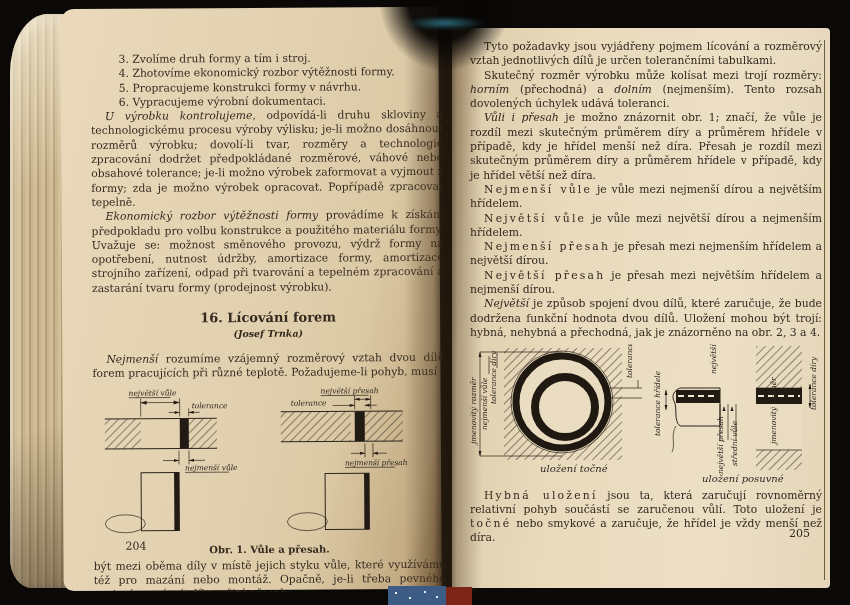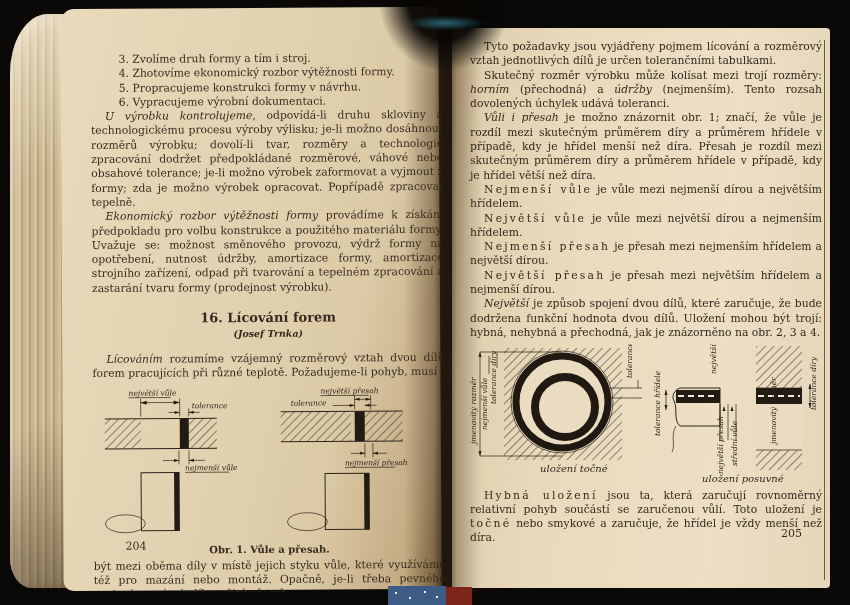--- a/index.html
+++ b/index.html
@@ -48,21 +48,21 @@
   .col-right{position:absolute;left:18px;top:12px;width:352px;}
   .li-row{padding-left:28px;}
   .ind{text-indent:14px;margin:0;}
   .noind{text-indent:0;margin:0;}
   .it{font-style:italic;}
   .sp{letter-spacing:2.2px;}
   .sect-h{text-align:center;font-weight:bold;font-size:13px;margin:16px 0 2px 0;text-indent:0;}
   .sect-a{text-align:center;font-weight:bold;font-style:italic;font-size:9.5px;margin:0 0 10px 0;text-indent:0;}
   .pagenum{position:absolute;font-size:11px;}
   .pn-left{left:30px;bottom:38px;margin-left:32px;}
-  .pn-right{right:28px;bottom:48px;text-align:center;}
+  .pn-right{right:20px;bottom:48px;text-align:center;}
 
   
   .fig{position:relative;margin:4px 0 2px 0;}
   .figcap{text-align:center;font-weight:bold;font-size:10px;margin-top:2px;}
   .subcap{position:absolute;font-style:italic;font-size:10px;color:#2e2820;}
   svg text{font-family:"DejaVu Serif","Liberation Serif",serif;font-style:italic;
            font-size:7.5px;fill:#2b241b;}
   svg .ink{stroke:#2b241b;fill:none;stroke-width:1;}
   svg .thin{stroke:#2b241b;fill:none;stroke-width:.7;}
   svg .solid{fill:#211b13;stroke:none;}
@@ -82,21 +82,21 @@
       <div class="li-row"><span>5.</span> <span>Propracujeme konstrukci formy v návrhu.</span></div>
       <div class="li-row"><span>6.</span> <span>Vypracujeme výrobní dokumentaci.</span></div>
 
       <p class="ind"><span class="it">U výrobku kontrolujeme</span><span>, odpovídá-li druhu skloviny a technologickému procesu výroby výlisku; je-li možno dosáhnout rozměrů výrobku; dovolí-li tvar, rozměry a technologie zpracování dodržet předpokládané rozměrové, váhové nebo obsahové tolerance; je-li možno výrobek zaformovat a vyjmout z formy; zda je možno výrobek opracovat. Popřípadě zpracovat tepelně.</span></p>
 
       <p class="ind"><span class="it">Ekonomický rozbor výtěžnosti formy</span><span> provádíme k získání předpokladu pro volbu konstrukce a použitého materiálu formy. Uvažuje se: možnost směnového provozu, výdrž formy na opotřebení, nutnost údržby, amortizace formy, amortizace strojního zařízení, odpad při tvarování a tepelném zpracování a zastarání tvaru formy (prodejnost výrobku).</span></p>
 
       <p class="sect-h">16. Lícování forem</p>
       <p class="sect-a">(Josef Trnka)</p>
 
-      <p class="ind"><span class="it">Lícováním</span><span> rozumíme vzájemný rozměrový vztah dvou dílů forem pracujících při různé teplotě. Požadujeme-li pohyb, musí</span></p>
+      <p class="ind"><span class="it">Nejmenší</span><span> rozumíme vzájemný rozměrový vztah dvou dílů forem pracujících při různé teplotě. Požadujeme-li pohyb, musí</span></p>
 
       <div class="fig">
         <svg width="340" height="152" viewBox="0 0 340 152">
           <defs>
             <pattern id="h1" patternUnits="userSpaceOnUse" width="6" height="6" patternTransform="rotate(45)">
               <line x1="0" y1="0" x2="0" y2="6" stroke="#3a3228" stroke-width="1.1"></line>
             </pattern>
           </defs>
 
           <rect x="12" y="34" width="36" height="30" fill="url(#h1)"></rect>
@@ -167,21 +167,21 @@
       <p class="noind">být mezi oběma díly v místě jejich styku vůle, které využíváme též pro mazání nebo montáž. Opačně, je-li třeba pevného spojení, musí mít díly určitý přesah.</p>
     </div>
     <div class="pagenum pn-left">204</div>
   </div>
 
   <div class="page page-right">
     <div class="col-right txt">
 
       <p class="ind">Tyto požadavky jsou vyjádřeny pojmem lícování a rozměrový vztah jednotlivých dílů je určen tolerančními tabulkami.</p>
 
-      <p class="ind"><span>Skutečný rozměr výrobku může kolísat mezi trojí rozměry: </span><span class="it">horním</span><span> (přechodná) a </span><span class="it">údržby</span><span> (nejmenším). Tento rozsah dovolených úchylek udává toleranci.</span></p>
+      <p class="ind"><span>Skutečný rozměr výrobku může kolísat mezi trojí rozměry: </span><span class="it">horním</span><span> (přechodná) a </span><span class="it">dolním</span><span> (nejmenším). Tento rozsah dovolených úchylek udává toleranci.</span></p>
 
       <p class="ind"><span class="it">Vůli i přesah</span><span> je možno znázornit obr. 1; značí, že vůle je rozdíl mezi skutečným průměrem díry a průměrem hřídele v případě, kdy je hřídel menší než díra. Přesah je rozdíl mezi skutečným průměrem díry a průměrem hřídele v případě, kdy je hřídel větší než díra.</span></p>
 
       <p class="ind"><span class="sp">Nejmenší vůle</span><span> je vůle mezi nejmenší dírou a největším hřídelem.</span></p>
       <p class="ind"><span class="sp">Největší vůle</span><span> je vůle mezi největší dírou a nejmenším hřídelem.</span></p>
       <p class="ind"><span class="sp">Nejmenší přesah</span><span> je přesah mezi nejmenším hřídelem a největší dírou.</span></p>
       <p class="ind"><span class="sp">Největší přesah</span><span> je přesah mezi největším hřídelem a nejmenší dírou.</span></p>
 
       <p class="ind"><span class="it">Největší</span><span> je způsob spojení dvou dílů, které zaručuje, že bude dodržena funkční hodnota dvou dílů. Uložení mohou být trojí: hybná, nehybná a přechodná, jak je znázorněno na obr. 2, 3 a 4.</span></p>
 

